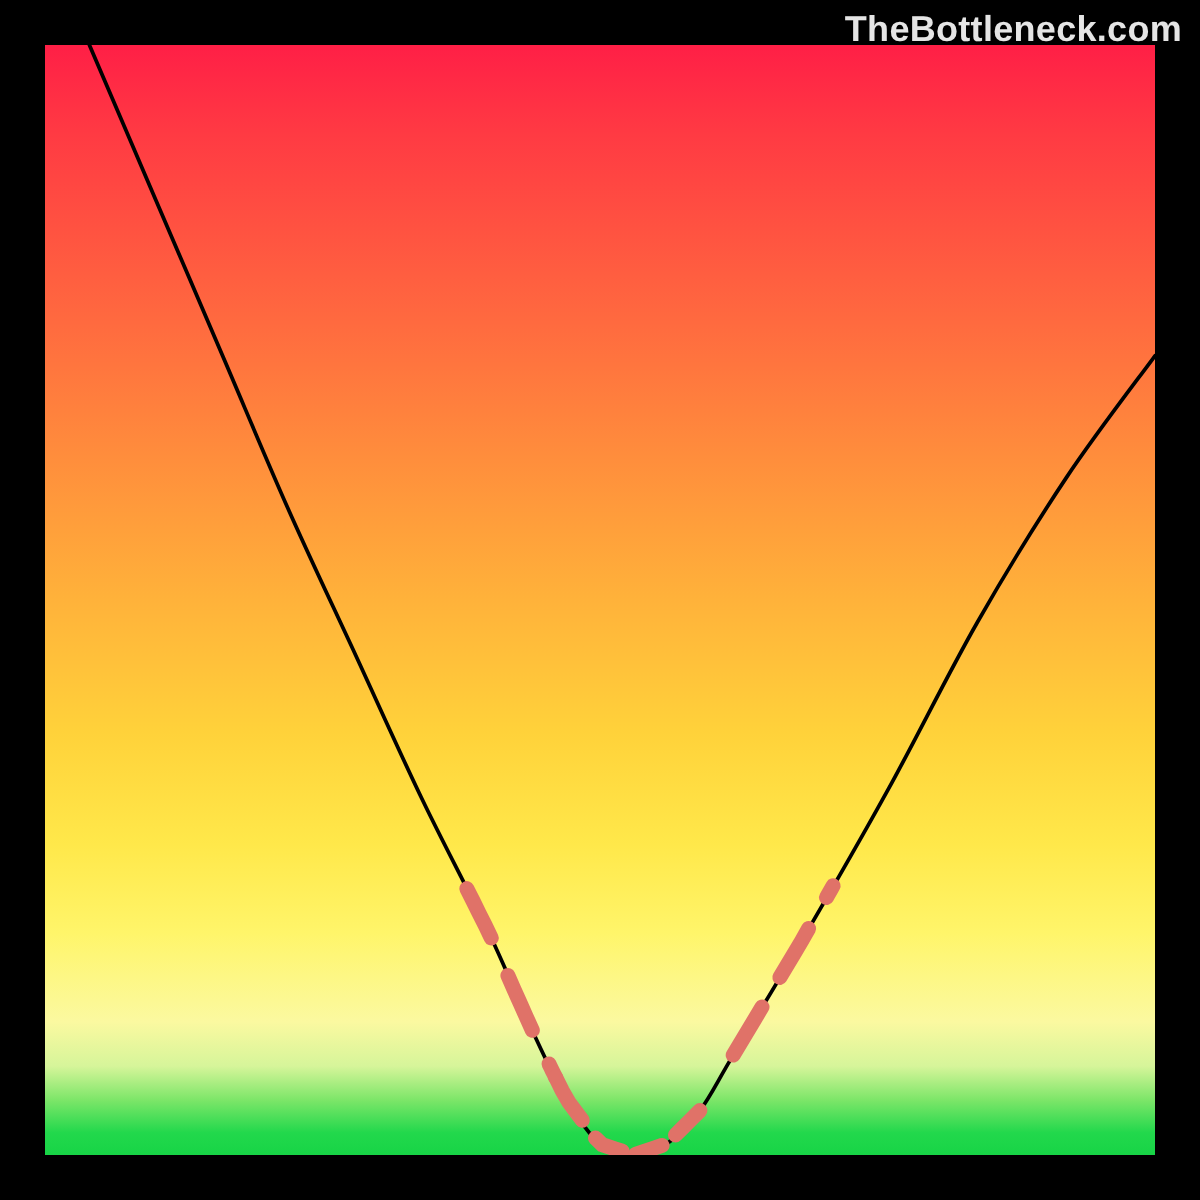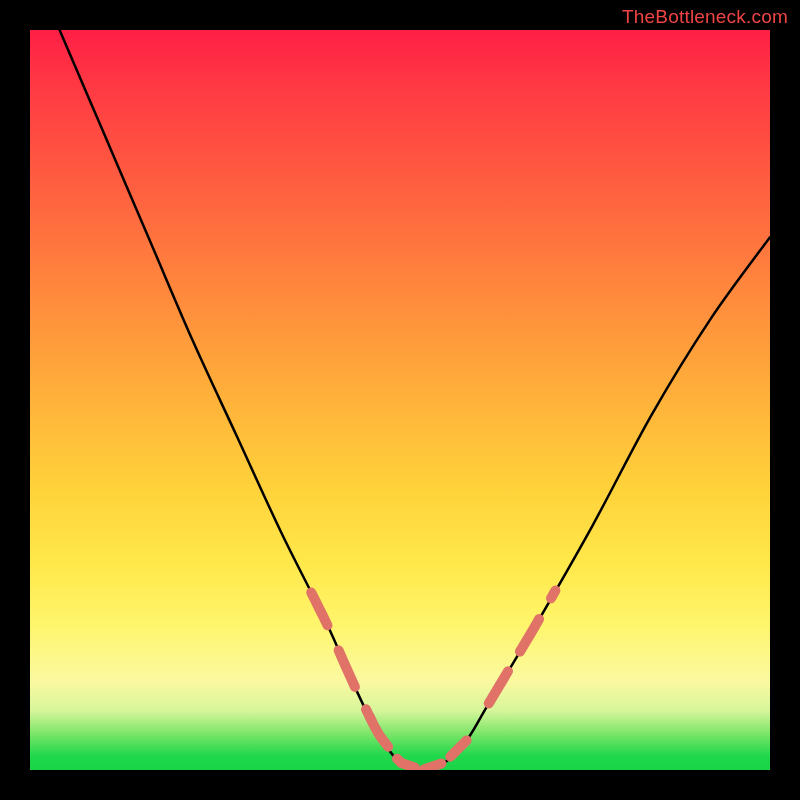--- a/index.html
+++ b/index.html
@@ -38,25 +38,25 @@
       #7ee669 95%,
       #22d84c 98%,
       #17d446 100%
     );
     overflow: hidden;
   }
   .watermark {
     position: absolute;
     top: 6px;
     right: 12px;
-    color: #ef4444;
-    font-size: 19px;
+    color: #e5e5e5;
+    font-size: 24px;
     letter-spacing: 0.2px;
     z-index: 5;
-    font-weight: 400;
+    font-weight: 700;
   }
   svg.curve {
     position: absolute;
     left: 0;
     top: 0;
     width: 740px;
     height: 740px;
   }
 </style>
 </head>

